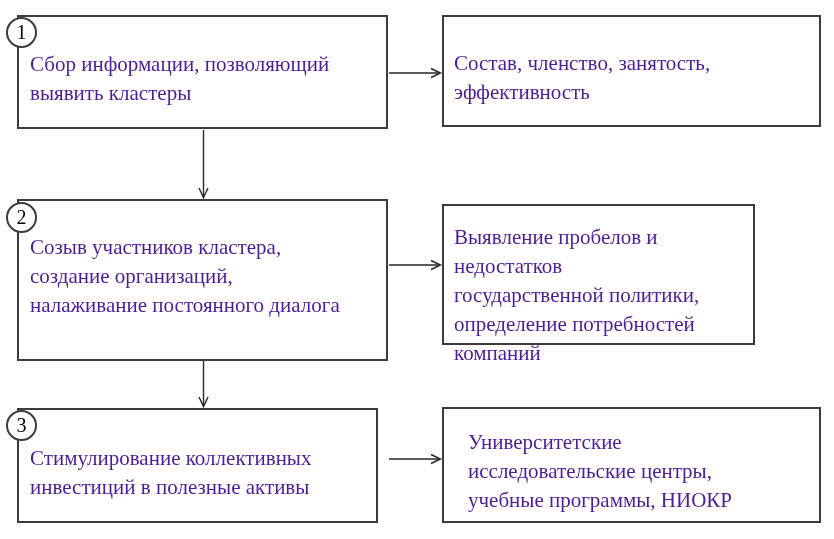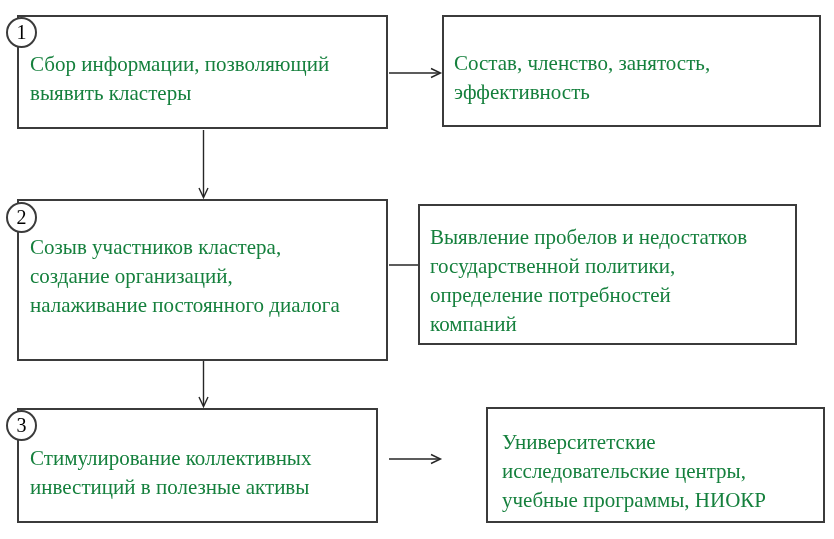--- a/index.html
+++ b/index.html
@@ -22,21 +22,21 @@
     width: 834px;
     height: 539px;
     z-index: 1;
     pointer-events: none;
   }
   .box {
     position: absolute;
     box-sizing: border-box;
     border: 2px solid #3b3b3b;
     background: #ffffff;
-    color: #15803d;
+    color: #4c1d95;
     font-size: 21px;
     line-height: 29px;
     white-space: pre-line;
     z-index: 2;
   }
   .badge {
     position: absolute;
     box-sizing: border-box;
     width: 31px;
     height: 31px;
@@ -48,22 +48,22 @@
     line-height: 27px;
     text-align: center;
     z-index: 3;
   }
   
   .box-l1 { left: 17px;  top: 15px;  width: 371px; height: 114px; padding: 33px 8px 0 11px; }
   .box-l2 { left: 17px;  top: 199px; width: 371px; height: 162px; padding: 32px 8px 0 11px; }
   .box-l3 { left: 17px;  top: 408px; width: 361px; height: 115px; padding: 34px 8px 0 11px; }
   
   .box-r1 { left: 442px; top: 15px;  width: 379px; height: 112px; padding: 32px 8px 0 10px; }
-  .box-r2 { left: 418px; top: 204px; width: 379px; height: 141px; padding: 17px 8px 0 10px; }
-  .box-r3 { left: 442px; top: 407px; width: 339px; height: 116px; padding: 19px 8px 0 14px; margin-left: 44px; }
+  .box-r2 { left: 442px; top: 204px; width: 313px; height: 141px; padding: 17px 8px 0 10px; }
+  .box-r3 { left: 442px; top: 407px; width: 379px; height: 116px; padding: 19px 8px 0 24px; }
   
   .badge-1 { left: 6px; top: 17px; }
   .badge-2 { left: 6px; top: 202px; }
   .badge-3 { left: 6px; top: 410px; }
 </style>
 </head>
 <body>
 
 <div class="canvas">
 

